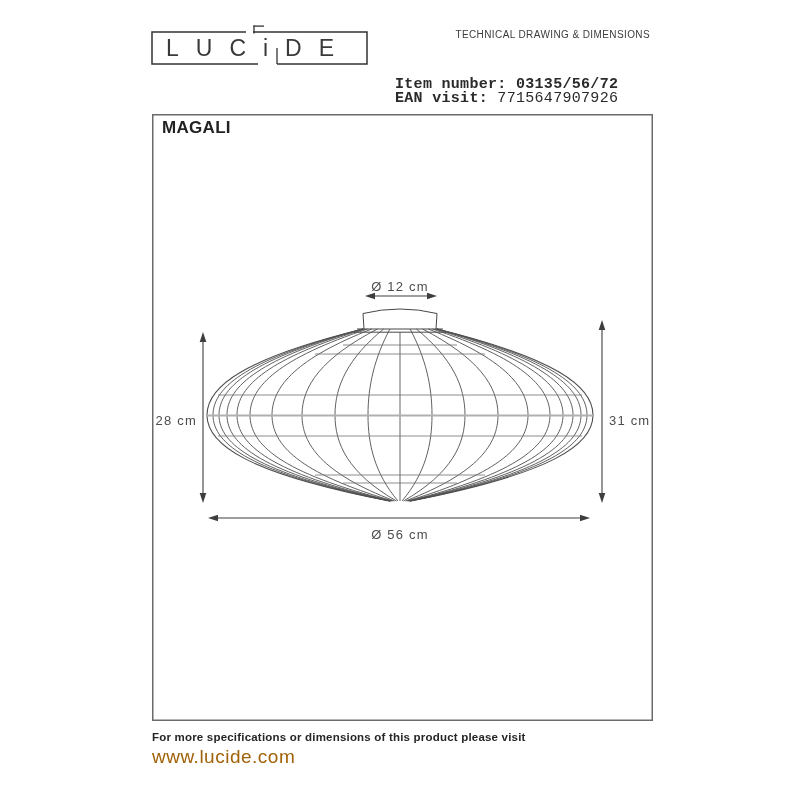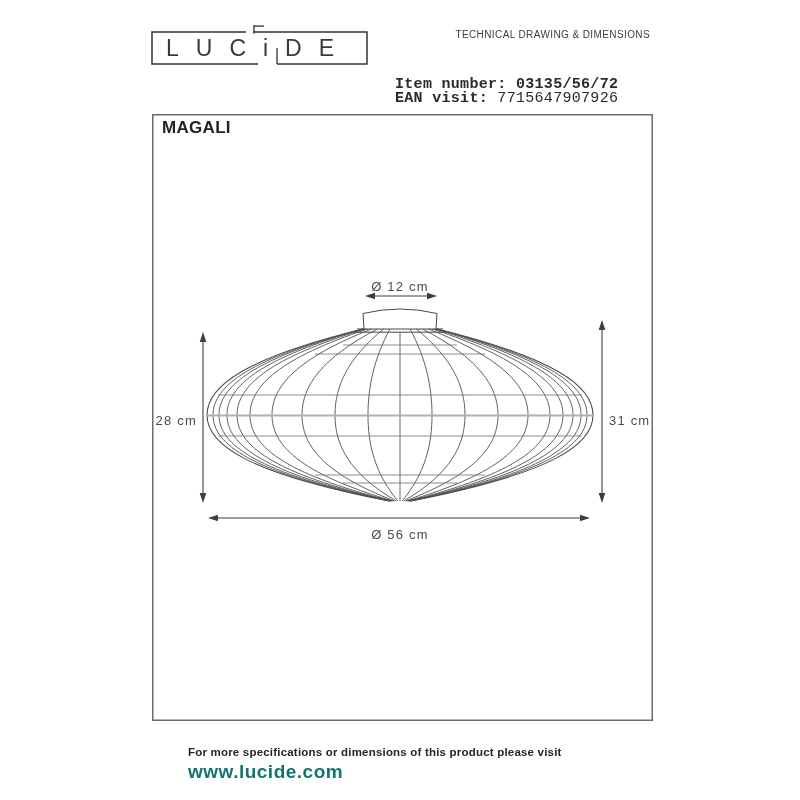--- a/index.html
+++ b/index.html
@@ -3,23 +3,23 @@
 <meta charset="utf-8">
 <style>
   html,body{margin:0;padding:0;background:#fff;}
   body{width:800px;height:800px;position:relative;font-family:"Liberation Sans",sans-serif;color:#2d2d2d;overflow:hidden;}
   .abs{position:absolute;}
   .doc-type{top:29px;right:150px;font-size:10px;letter-spacing:.4px;color:#3c3c3c;}
   .product-name{top:80px;left:162px;font-size:17px;font-weight:bold;letter-spacing:.3px;color:#222;margin-top:38px;}
   .codes{top:78px;left:395px;font-size:15px;line-height:14px;letter-spacing:.3px;color:#2a2a2a;font-family:Liberation Mono, monospace;}
   .codes .lbl{font-weight:bold;}
   .codes .val-bold{font-weight:bold;}
-  .footer{left:152px;top:746px;margin-left:36px;}
+  .footer{left:152px;top:731px;}
   .footer .note{font-size:11.5px;font-weight:bold;letter-spacing:.2px;color:#262626;}
-  .footer .site{font-size:19px;font-weight:bold;letter-spacing:.5px;color:#0f766e;margin-top:3px;}
+  .footer .site{font-size:19px;font-weight:normal;letter-spacing:.5px;color:#a16207;margin-top:3px;}
   svg text.dim{font-family:"Liberation Sans",sans-serif;font-size:13px;fill:#4c4c4c;letter-spacing:1.2px;}
   svg text.logo-letters{font-family:"Liberation Sans",sans-serif;font-size:23px;fill:#3a3a3a;letter-spacing:17px;}
 </style>
 </head>
 <body>
 
 <svg class="abs" style="left:150px;top:22px" width="220" height="48" viewBox="0 0 220 48">
   <rect x="2" y="10" width="215" height="32" fill="none" stroke="#333" stroke-width="1.5"></rect>
   <rect x="108" y="40.4" width="19" height="4" fill="#ffffff"></rect>
   <rect x="96" y="8.6" width="7" height="3.4" fill="#ffffff"></rect>

